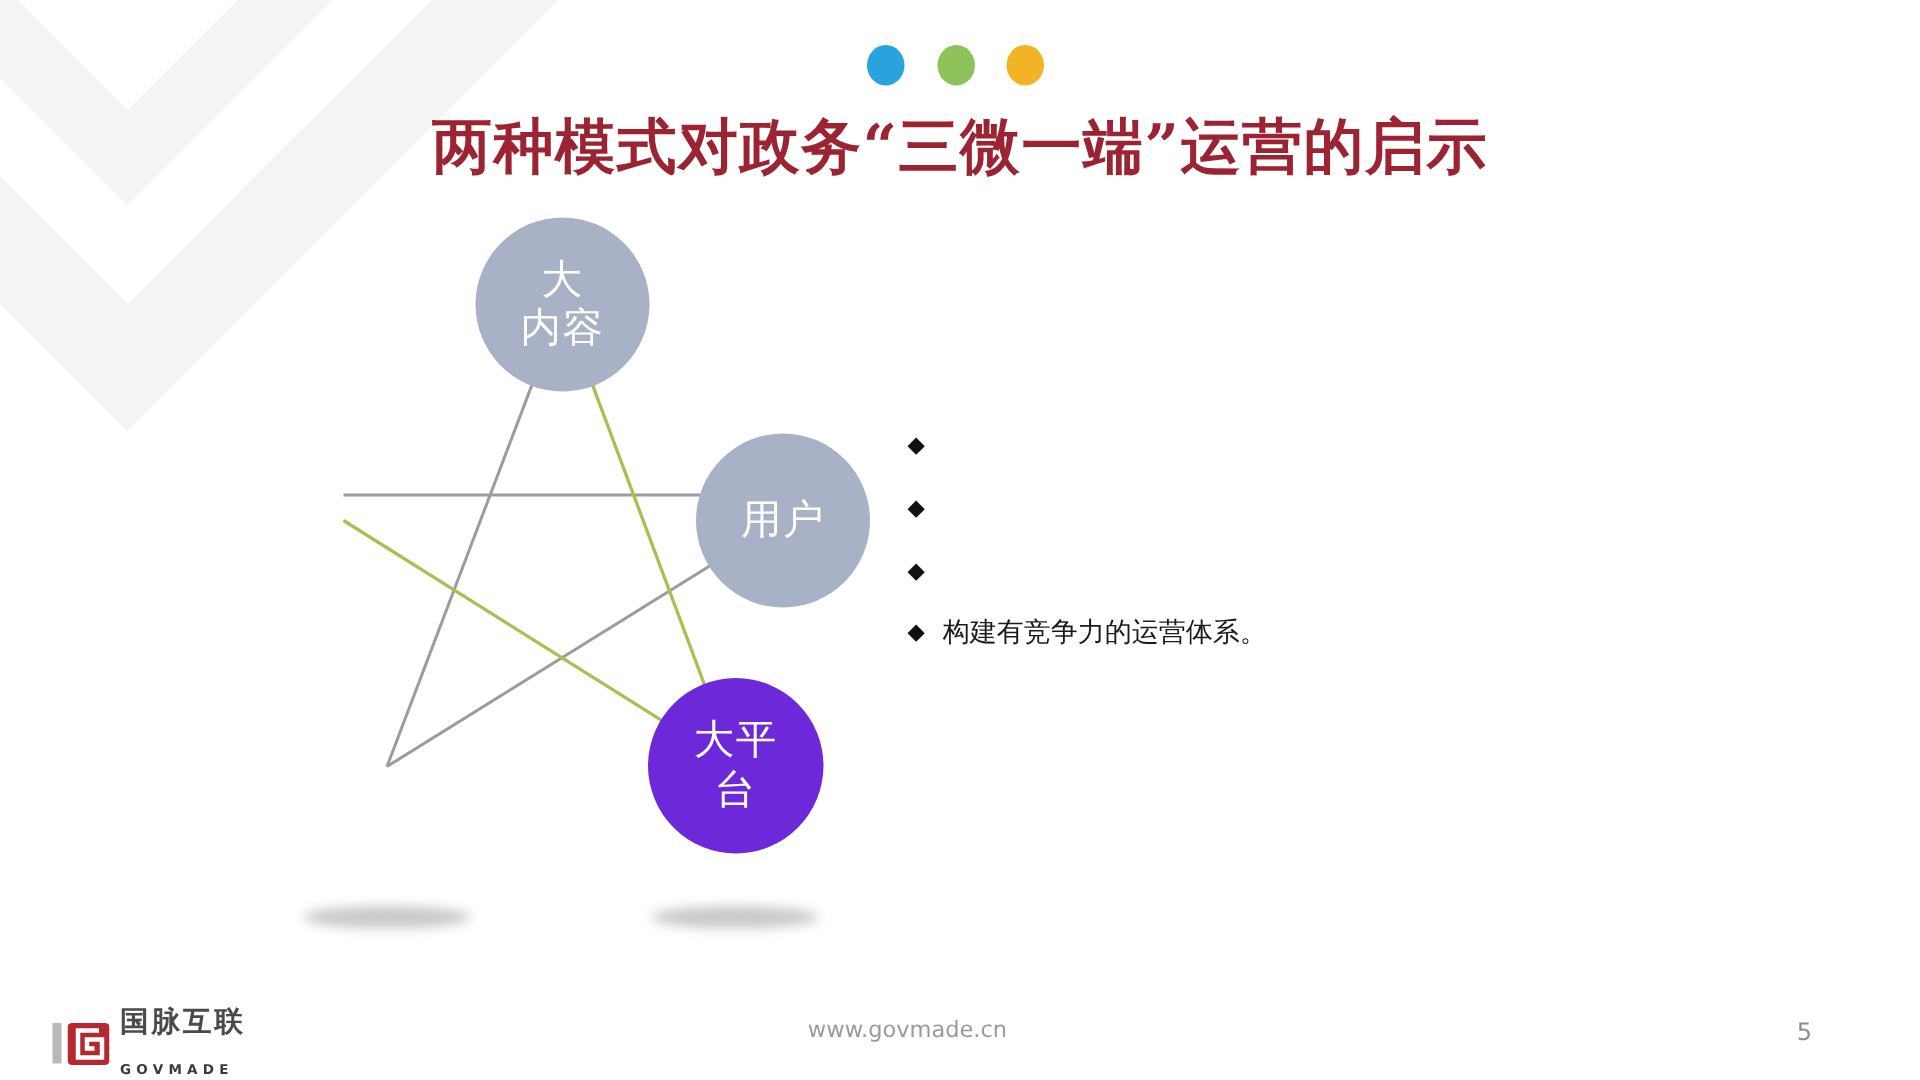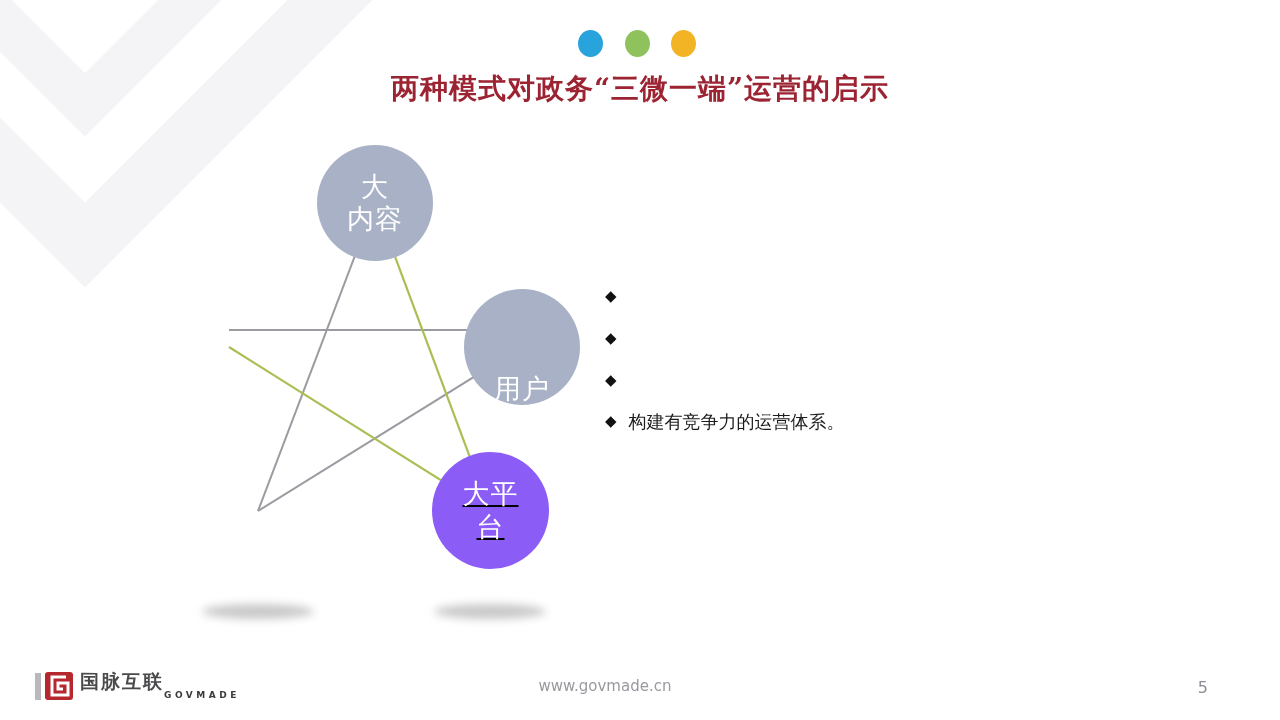--- a/index.html
+++ b/index.html
@@ -18,42 +18,42 @@
   .dot{position:absolute;top:0;width:25px;height:27px;border-radius:50%;}
   .dot-blue{left:0;background:#29a3dc;}
   .dot-green{left:47px;background:#8fc25c;}
   .dot-orange{left:93px;background:#f2b424;}
 
   .title{
     position:absolute;left:0;top:70px;width:1280px;
     text-align:center;
     font-family:"DejaVu Serif","Liberation Serif",serif;
     font-weight:bold;
-    font-size:28px;
+    font-size:40px;
     letter-spacing:1px;
     color:#9c2332;
     margin:0;
   }
 
   
   .edges{position:absolute;left:0;top:0;}
   .node{
     position:absolute;border-radius:50%;
     display:flex;align-items:center;justify-content:center;
     text-align:center;
   }
   .node .label{
     color:#ffffff;font-size:27px;line-height:1.2;
     letter-spacing:1px;white-space:pre-line;
   }
   .node-gray{background:#a8b1c5;}
-  .node-blue{background:#8b5cf6;text-decoration:underline;}
+  .node-blue{background:#6d28d9;}
   .node-big-content{left:317px;top:145px;width:116px;height:116px;}
   .node-technology{left:170px;top:288px;width:118px;height:118px;}
-  .node-users{left:464px;top:289px;width:116px;height:116px;align-items:flex-end;}
+  .node-users{left:464px;top:289px;width:116px;height:116px;}
   .node-big-data{left:199px;top:452px;width:118px;height:118px;}
   .node-big-platform{left:432px;top:452px;width:117px;height:117px;}
 
   .shadow{
     position:absolute;height:15px;border-radius:50%;
     background:#9d9d9d;filter:blur(4px);opacity:.55;
   }
   .shadow-left{left:202px;top:604px;width:112px;}
   .shadow-right{left:434px;top:604px;width:112px;}
 
@@ -69,21 +69,21 @@
   }
   .bullets .marker{
     font-size:15px;line-height:1.45;color:#111111;
     margin-right:12px;flex:0 0 auto;
   }
 
   
   .footer-logo{position:absolute;left:35px;top:672px;display:flex;align-items:center;}
   .logo-bar{width:6px;height:27px;background:#b9b9bd;margin-right:4px;}
   .logo-mark{width:28px;height:28px;display:block;}
-  .logo-text{margin-left:7px;display:flex;flex-direction:row;justify-content:center;}
+  .logo-text{margin-left:7px;display:flex;flex-direction:column;justify-content:center;}
   .logo-cn{font-size:19px;font-weight:bold;color:#4a4a4c;letter-spacing:2px;line-height:1;}
   .logo-en{font-size:9px;font-weight:bold;color:#3a3a3c;letter-spacing:3.5px;line-height:1;margin-top:19px;}
 
   .footer-url{
     position:absolute;left:0;top:677px;width:1210px;
     text-align:center;font-size:15px;color:#999aa0;
   }
   .page-number{
     position:absolute;right:72px;top:678px;
     font-size:16px;color:#8d8d93;

